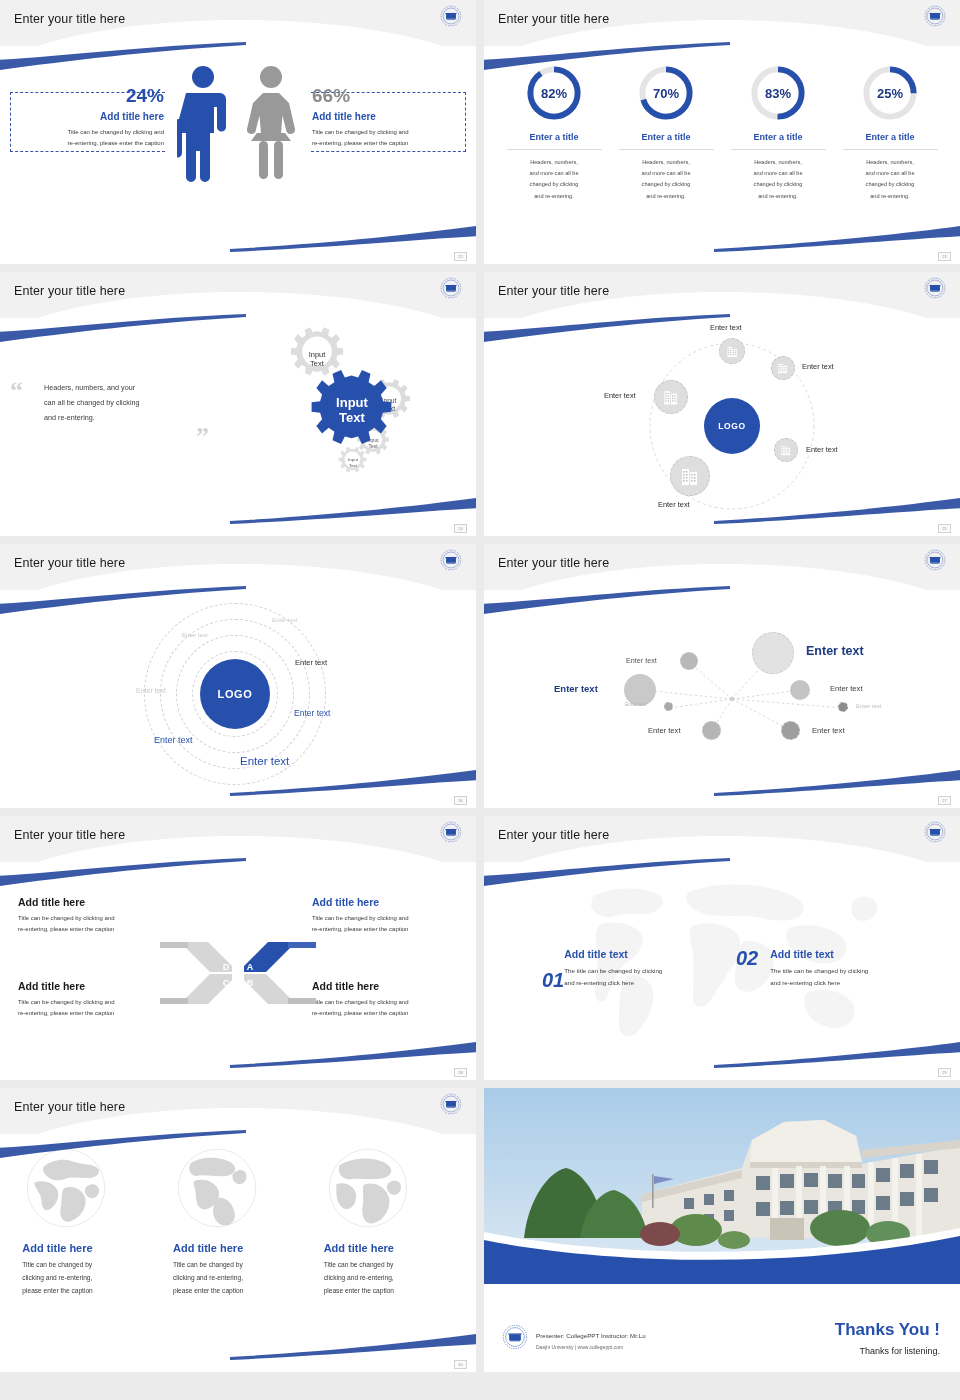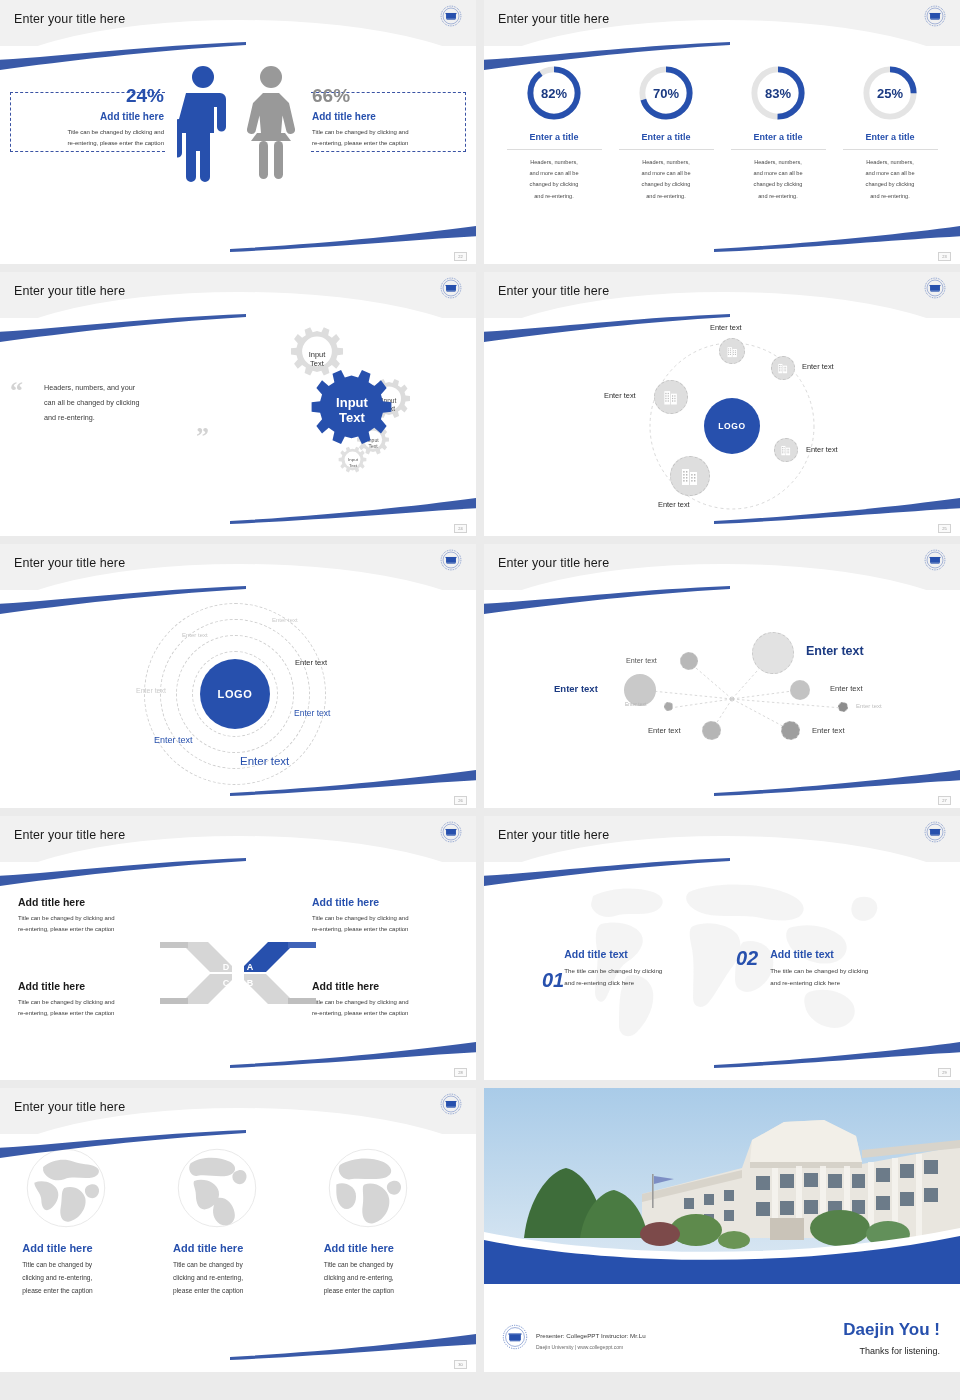--- a/index.html
+++ b/index.html
@@ -907,18 +907,18 @@
     <div class="s10-foot">
       <svg class="s10-seal" viewBox="0 0 40 40">
         <circle cx="20" cy="20" r="18" fill="none" stroke="#2750ad" stroke-width="1" stroke-dasharray="1.8 1.8"></circle>
         <circle cx="20" cy="20" r="14.5" fill="none" stroke="#2750ad" stroke-width="0.7"></circle>
         <rect x="11" y="16" width="18" height="9" fill="#2750ad"></rect>
         <rect x="10" y="14.5" width="20" height="2" fill="#2750ad"></rect>
         <rect x="12" y="25" width="16" height="1.6" fill="#2750ad"></rect>
       </svg>
       <div class="s10-pres">Presenter: CollegePPT   Instructor: Mr.Lu</div>
       <div class="s10-uni">Daejin University | www.collegeppt.com</div>
-      <div class="s10-thanks">Daejin You !</div>
+      <div class="s10-thanks">Thanks You !</div>
       <div class="s10-sub">Thanks for listening.</div>
     </div>
   </div>
 
 </div>
 
 </body></html>

